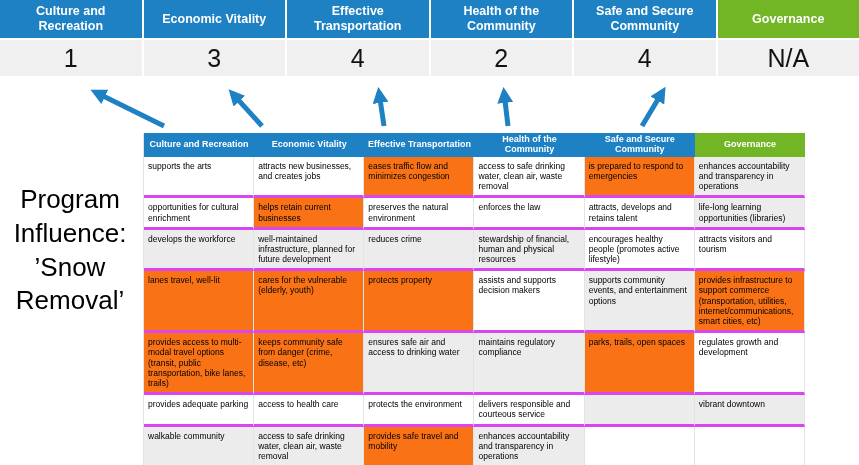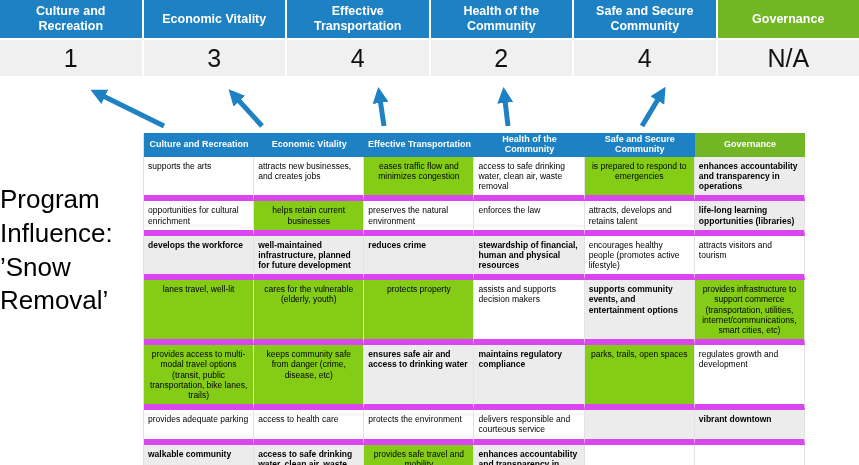--- a/index.html
+++ b/index.html
@@ -29,43 +29,43 @@
   }
   .scell {
     background: #F0F0F0; color: #111; font-size: 25px;
     height: 36px; display: flex; align-items: center; justify-content: center;
   }
   
   .arrows { position: absolute; left: 0; top: 80px; width: 859px; height: 52px; }
   
   .program-label {
     position: absolute; left: 0; top: 183px; width: 140px;
-    font-size: 26px; line-height: 1.3; color: #000; 
+    font-size: 26px; line-height: 1.3; color: #000; text-align: center;
   }
   
   .matrix {
     position: absolute; left: 143px; top: 133px; width: 662px;
     display: grid; grid-template-columns: repeat(6, 1fr);
     border-left: 1px solid #E3E3E3;
   }
   .mhead {
     background: #1E81C4; color: #fff; font-weight: bold;
     font-size: 9px; line-height: 1.1; text-align: center;
     min-height: 22px; display: flex; align-items: center; justify-content: center;
     padding: 2px 3px;
   }
   .mhead[data-color="green"] { background: #72B626; }
   .cell {
     background: #ffffff; color: #000;
     font-size: 8.5px; line-height: 1.2; padding: 4px 4px;
     min-height: 30px;
-    border-right: 1px solid #E3E3E3; border-bottom: 6px solid #d946ef;
+    border-right: 1px solid #E3E3E3; border-bottom: 3px solid #d946ef;
   }
-  .cell[data-bg="gray"]   { background: #ECECEC; font-weight: bold; }
-  .cell[data-bg="yellow"] { background: #84cc16; text-align: center; }
+  .cell[data-bg="gray"]   { background: #ECECEC; }
+  .cell[data-bg="yellow"] { background: #f97316; }
 </style>
 </head>
 <body>
 
 <div class="banner">
   <div class="bcell" data-color="blue">Culture and Recreation</div>
   <div class="bcell" data-color="blue">Economic Vitality</div>
   <div class="bcell" data-color="blue">Effective Transportation</div>
   <div class="bcell" data-color="blue">Health of the Community</div>
   <div class="bcell" data-color="blue">Safe and Secure Community</div>

